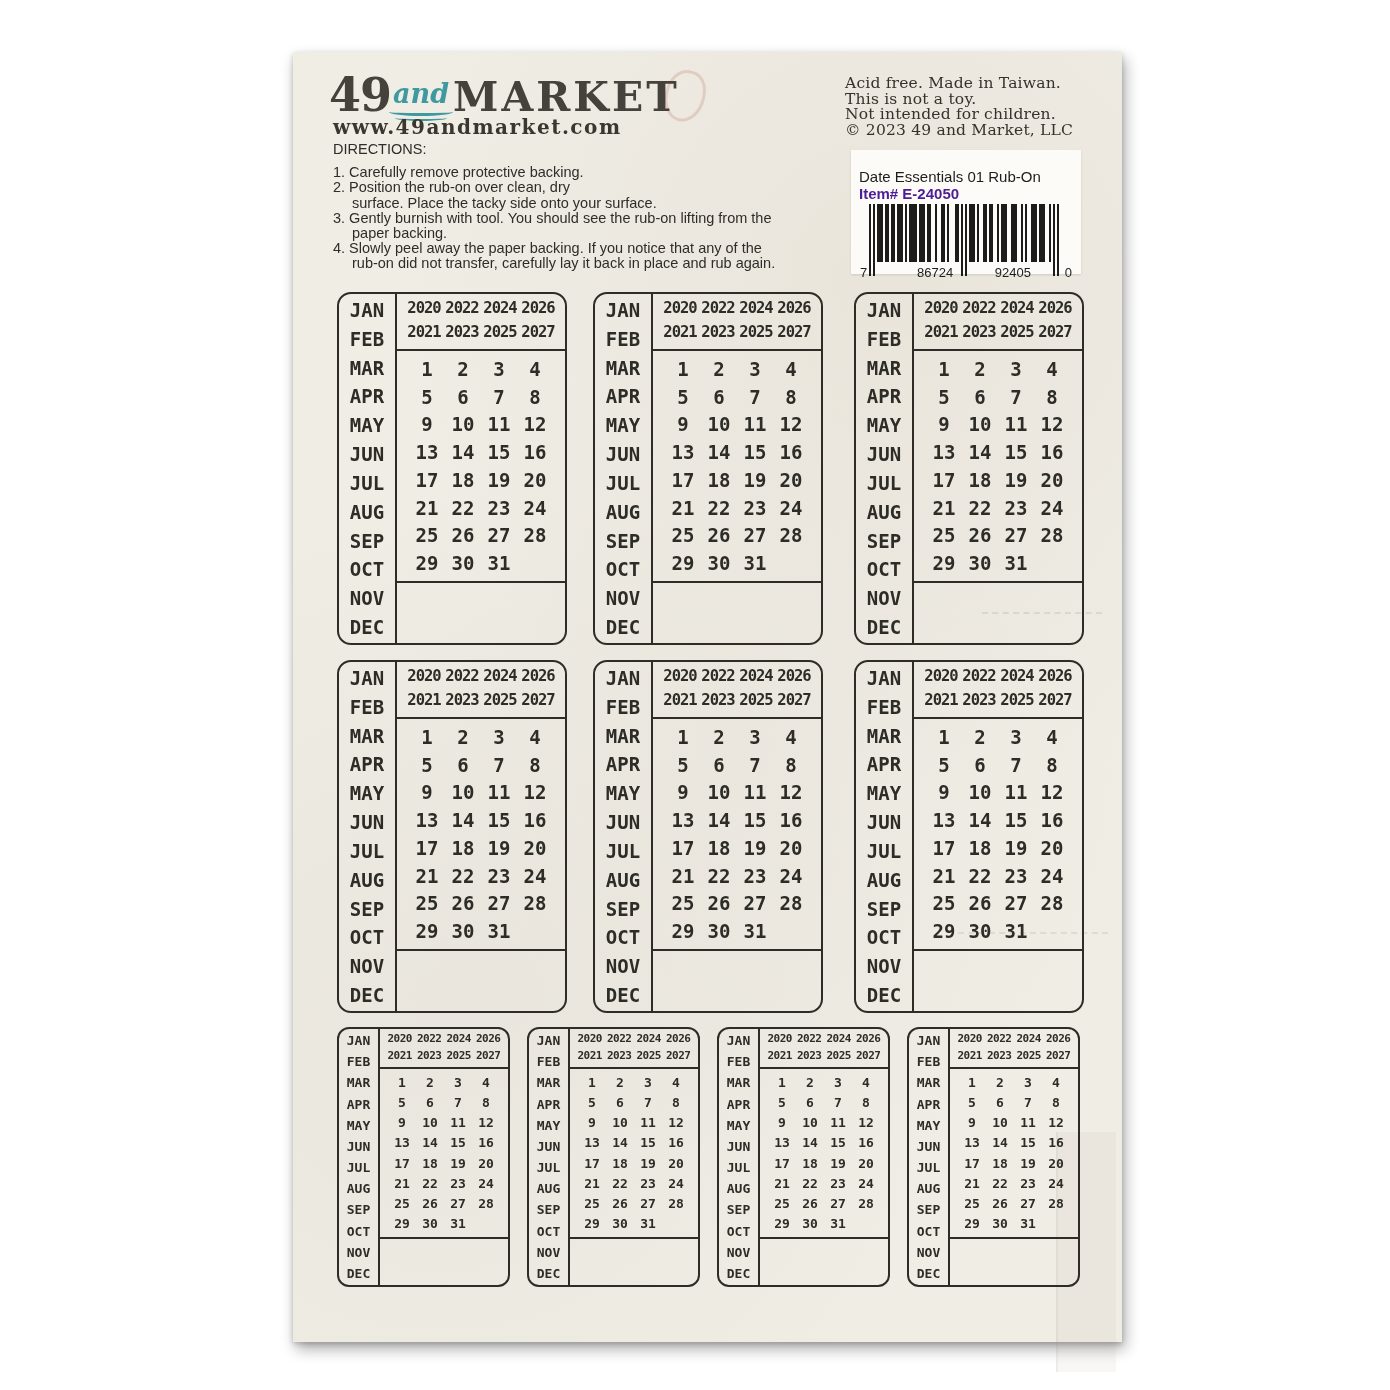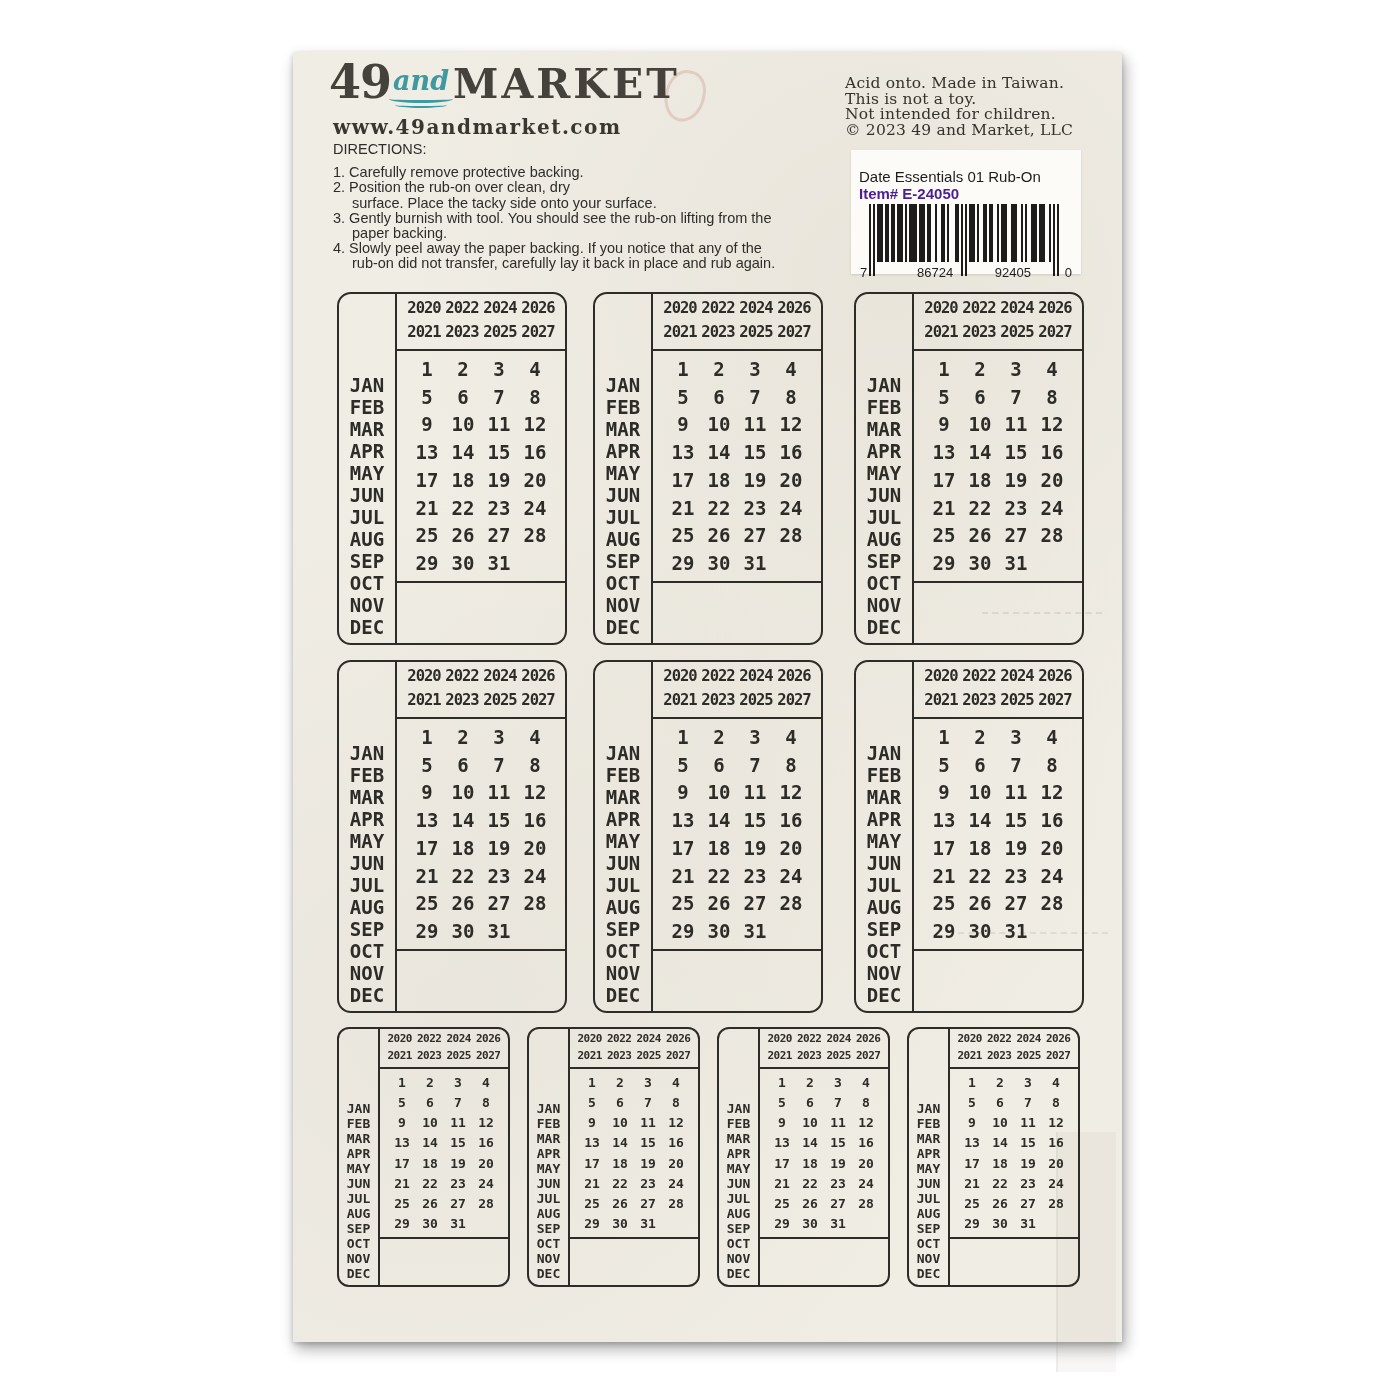--- a/index.html
+++ b/index.html
@@ -28,21 +28,21 @@
     border:3px solid rgba(178,92,72,.20); border-radius:50% 45% 55% 50%;
     transform:rotate(12deg); }
   .ghost-dash1{ position:absolute; right:20px; top:560px; width:120px; height:0;
     border-top:2px dashed rgba(110,100,85,.14); }
   .ghost-dash2{ position:absolute; right:14px; top:880px; width:150px; height:0;
     border-top:2px dashed rgba(110,100,85,.12); }
   .ghost-strip{ position:absolute; right:6px; top:1080px; width:60px; height:240px;
     border-left:2px solid rgba(120,110,95,.08); background:rgba(190,180,162,.10); }
 
   
-  .logo{ position:absolute; left:36px; top:3px; white-space:nowrap; }
+  .logo{ position:absolute; left:36px; top:16px; white-space:nowrap; }
   .l49{ font-family:"DejaVu Serif", serif; font-weight:700; font-size:46px;
     color:var(--brand-dark); letter-spacing:-1px; }
   .land{ position:relative; display:inline-block; margin:0 4px 0 2px;
     font-family:"DejaVu Serif", serif; font-style:italic; font-weight:700;
     font-size:27px; color:var(--teal); top:-8px; }
   .land::after{ content:""; position:absolute; left:-4px; right:-4px; bottom:-7px;
     height:5px; border-bottom:3.5px solid var(--teal); border-radius:50%; }
   .land::before{ content:""; position:absolute; left:2px; right:2px; bottom:-12px;
     height:4px; border-bottom:2.5px solid var(--teal); border-radius:50%; }
   .lmarket{ font-family:"DejaVu Serif", serif; font-weight:700; font-size:41px;
@@ -71,21 +71,21 @@
     font-size:13px; color:#1e1d1b; padding:0 1px; }
   .bc-digits span:nth-child(2){ margin-right:34px; margin-left:42px;}
   .bc-digits span:nth-child(3){ margin-right:26px;margin-top:6px; }
 
   
   .cal{ position:absolute; display:flex; border:2.5px solid var(--ink);
     border-radius:14px; color:var(--ink);
     font-family:"DejaVu Sans Mono", monospace; font-weight:700; }
   .cal-lg{ width:230px; height:353px; }
   .cal-sm{ width:173px; height:260px; border-width:2px; border-radius:12px; }
-  .mcol{ display:flex; flex-direction:column; justify-content:flex-end;
+  .mcol{ display:flex; flex-direction:column; justify-content:space-between;
     align-items:center; border-right:2.5px solid var(--ink); padding:5px 0; }
   .cal-sm .mcol{ border-right-width:2px; padding:4px 0; }
   .cal-lg .mcol{ width:58px; }
   .cal-sm .mcol{ width:41px; }
   .cal-lg .m{ font-size:19px; }
   .cal-sm .m{ font-size:13px; }
   .rcol{ flex:1; display:flex; flex-direction:column; min-width:0; }
   .years{ display:flex; flex-direction:column; 
     border-bottom:2.5px solid var(--ink); }
   .cal-lg .years{ height:57px; padding:2px 8px; }
@@ -142,21 +142,21 @@
           <div class="step">2. Position the rub-on over clean, dry
 surface. Place the tacky side onto your surface.</div>
           <div class="step">3. Gently burnish with tool. You should see the rub-on lifting from the
 paper backing.</div>
           <div class="step">4. Slowly peel away the paper backing. If you notice that any of the
 rub-on did not transfer, carefully lay it back in place and rub again.</div>
         </div>
     </div>
 
     <div class="compliance">
-        <div class="comp-line">Acid onto. Made in Taiwan.</div>
+        <div class="comp-line">Acid free. Made in Taiwan.</div>
         <div class="comp-line">This is not a toy.</div>
         <div class="comp-line">Not intended for children.</div>
         <div class="comp-line">© 2023 49 and Market, LLC</div>
       </div>
 
     <div class="label">
       <div class="label-title">Date Essentials 01 Rub-On</div>
       <div class="label-item">Item# E-24050</div>
       <div class="barcode">
         <svg id="barcode-svg" width="214" height="76" viewBox="0 0 214 76" shape-rendering="crispEdges">

